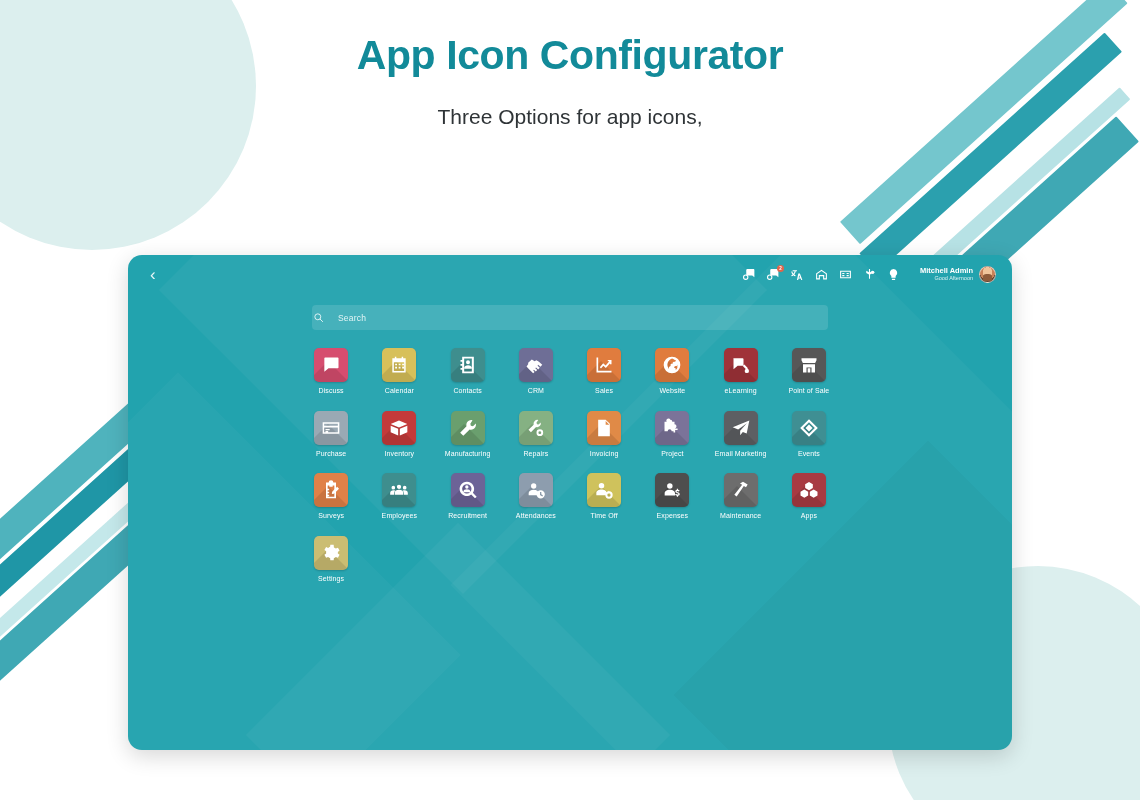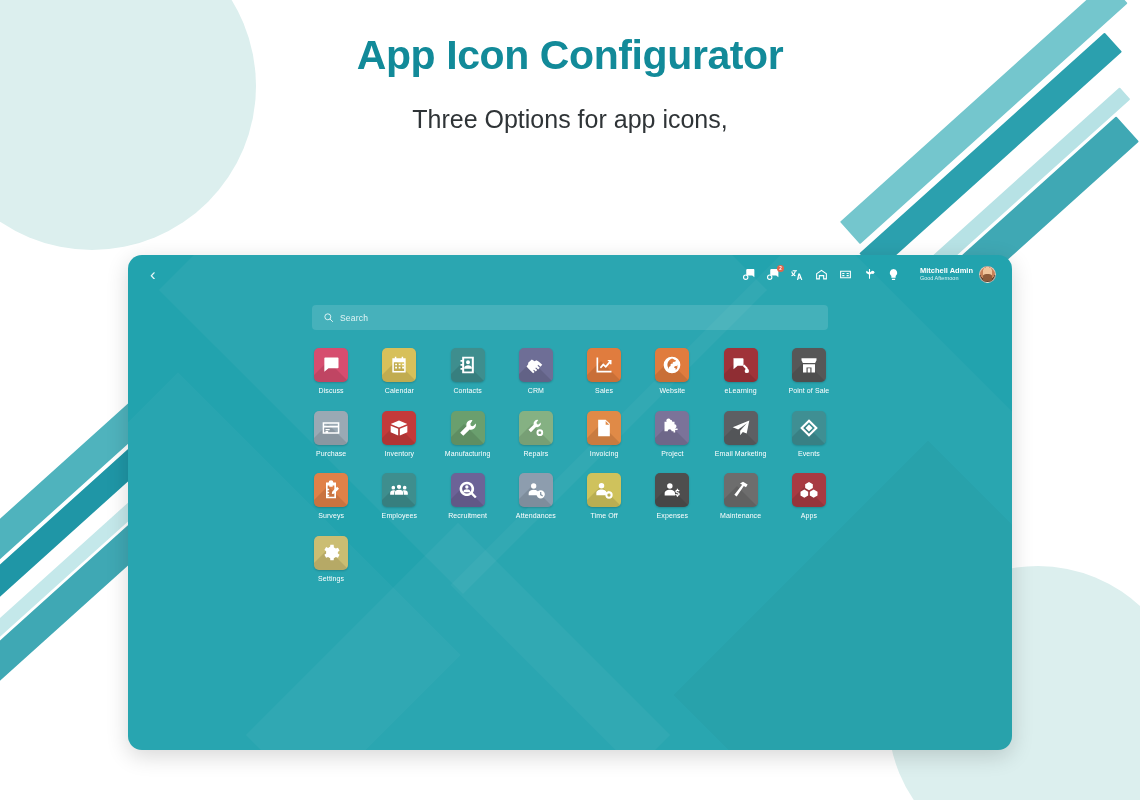--- a/index.html
+++ b/index.html
@@ -58,21 +58,21 @@
 
   .page-title {
     font-size: 41px;
     font-weight: 700;
     color: #128a99;
     letter-spacing: -0.4px;
     line-height: 1.25;
   }
   .page-subtitle {
     margin-top: 22px;
-    font-size: 25px;
+    font-size: 21px;
     color: #2f3437;
     line-height: 1.35;
     font-weight: 400;
   }
   .page-subtitle span { display: block; }
 
   
   .window {
     position: absolute;
     left: 128px; top: 255px;
@@ -137,21 +137,21 @@
     font-size: 4.5px;
     line-height: 7px;
     text-align: center;
     font-weight: 700;
   }
 
   .user-block {
     display: flex; align-items: center; gap: 6px;
     margin-left: 10px; cursor: pointer;
   }
-  .user-text { text-align: left; line-height: 1.15; }
+  .user-text { text-align: right; line-height: 1.15; }
   .user-name { color: #ffffff; font-size: 7.5px; font-weight: 700; }
   .user-greet { color: #d9f1f3; font-size: 5.5px; }
   .avatar {
     width: 17px; height: 17px; border-radius: 50%;
     background: radial-gradient(circle at 50% 34%, #f0c49b 0 38%, #c8825a 39% 60%, #5e4430 61% 100%);
     border: 1px solid rgba(255,255,255,0.55);
     overflow: hidden;
     position: relative;
   }
   .avatar::after {
@@ -163,22 +163,22 @@
   }
 
   
   .search-wrap {
     position: relative; z-index: 2;
     margin: 12px auto 0;
     width: 516px; height: 25px;
     background: rgba(255,255,255,0.13);
     border-radius: 4px;
     display: flex; align-items: center;
-    padding: 0 11px;
-    gap: 6px;
+    padding: 0 1px;
+    gap: 14px;
     cursor: text;
   }
   .search-icon svg { width: 11px; height: 11px; stroke: #e7f7f8; fill: none; stroke-width: 2; }
   .search-ph { color: #e3f5f6; font-size: 8.5px; letter-spacing: .2px; }
 
   
   .grid {
     position: relative; z-index: 2;
     margin: 18px auto 0;
     width: 546px;

